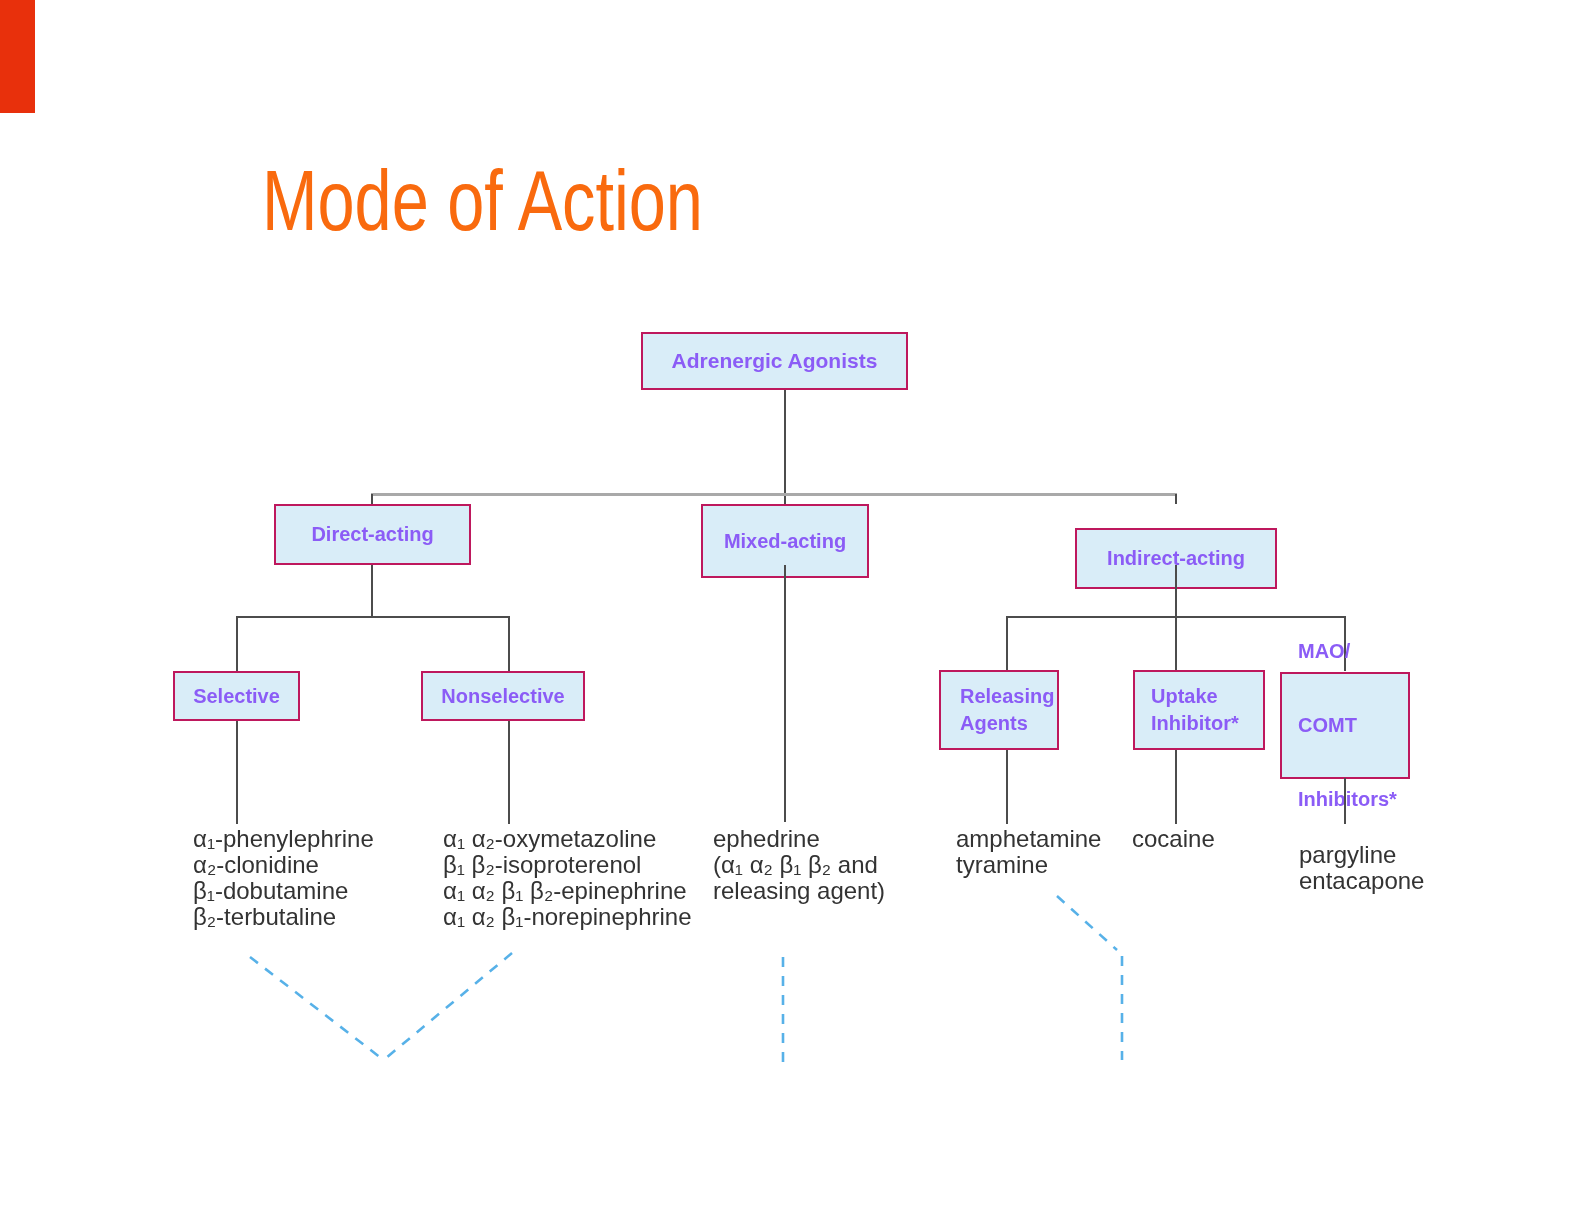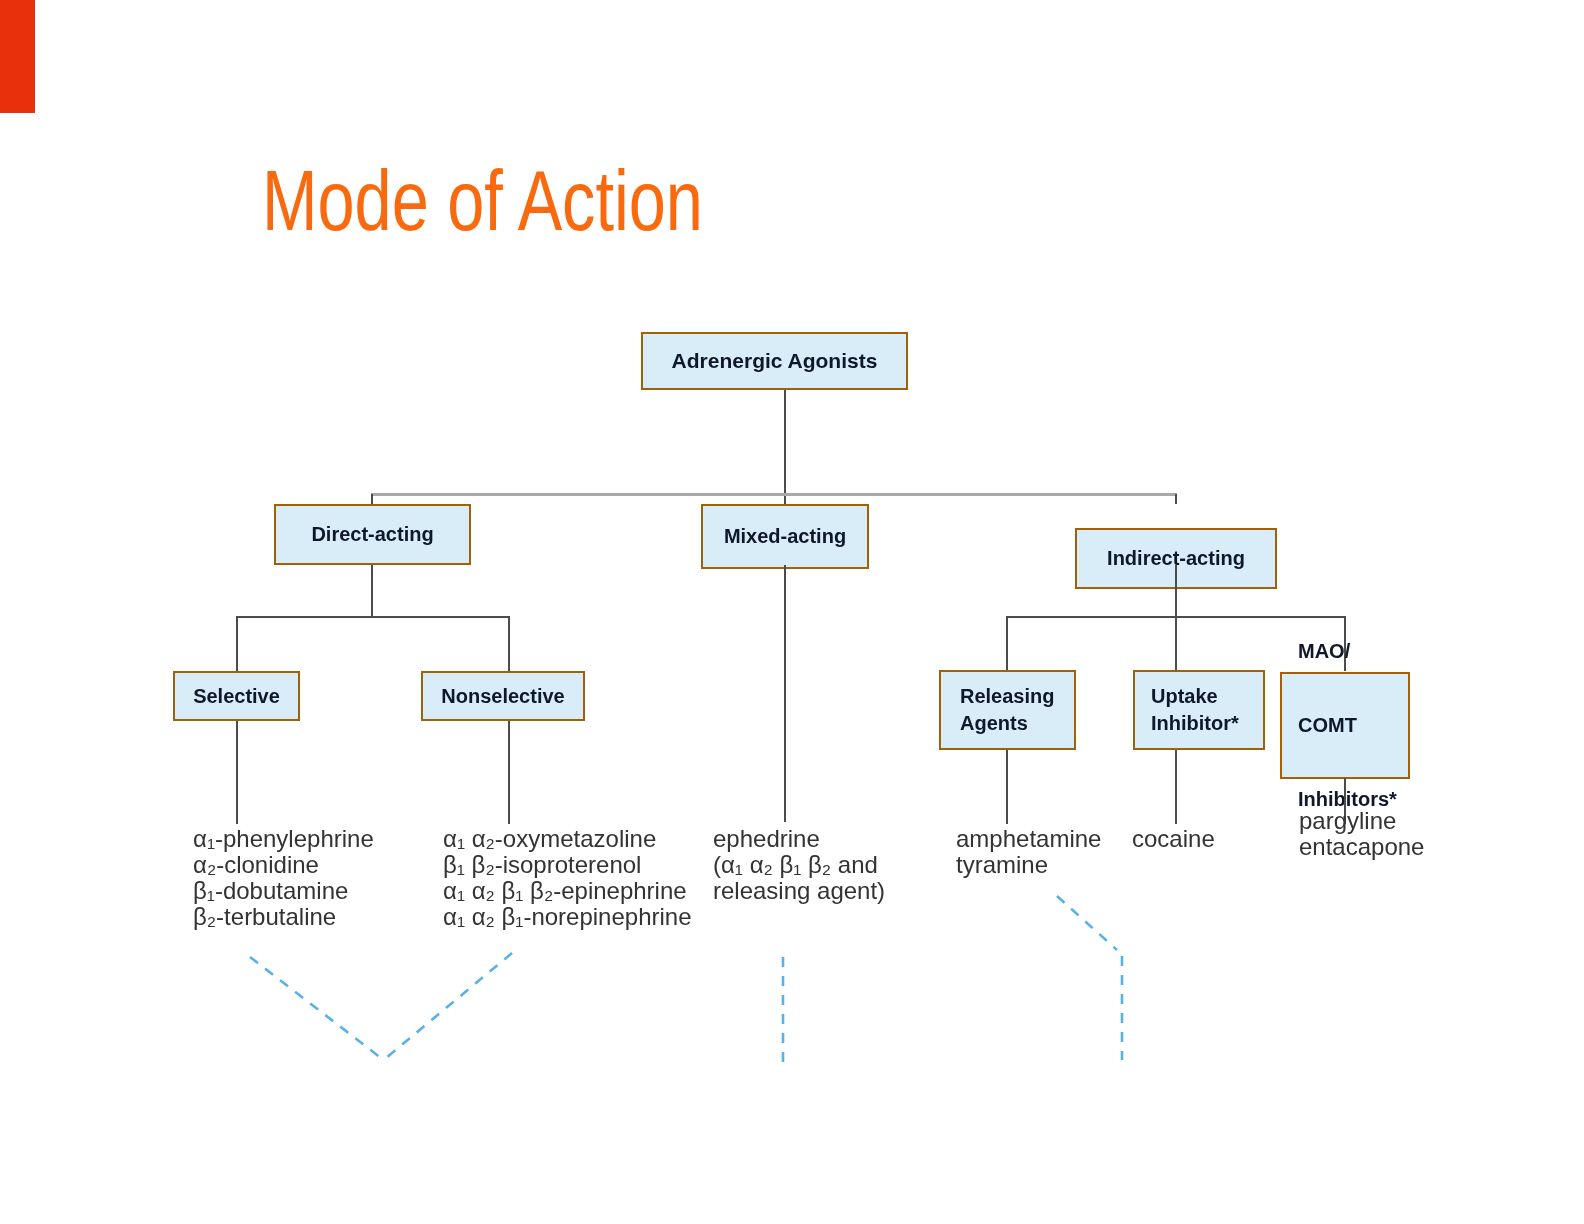--- a/index.html
+++ b/index.html
@@ -7,22 +7,22 @@
     position:relative;width:1584px;height:1224px;background:#ffffff;overflow:hidden;
     font-family:"Liberation Sans","DejaVu Sans",sans-serif;
   }
   .redbar{position:absolute;left:0;top:0;width:35px;height:113px;background:#e8300c;}
   .title{
     position:absolute;left:262px;top:157px;
     font-size:86px;line-height:1;font-weight:400;color:#f96a0e;
     transform:scaleX(0.775);transform-origin:left top;white-space:nowrap;
   }
   .node{
-    position:absolute;background:#d9edf8;border:2px solid #a16207;
-    box-sizing:border-box;color:#0f172a;font-weight:bold;font-size:20px;
+    position:absolute;background:#d9edf8;border:2px solid #be185d;
+    box-sizing:border-box;color:#8b5cf6;font-weight:bold;font-size:20px;
   }
   .node.center{display:flex;align-items:center;justify-content:center;text-align:center;}
   .node.multiline{display:flex;flex-direction:column;justify-content:center;padding-left:16px;line-height:27px;}
   .vline{position:absolute;width:2px;background:#4c4c4c;}
   .hline{position:absolute;height:2px;background:#4c4c4c;}
   .hline.light{background:#a9a9a9;height:3px;}
   .leaf{
     position:absolute;font-size:24px;line-height:26px;color:#333333;
     font-family:"Liberation Sans","DejaVu Sans",sans-serif;white-space:nowrap;
   }
@@ -42,21 +42,21 @@
   </div>
 
   <div class="vline" style="left:784px;top:390px;height:114px;"></div>
   <div class="hline light" style="left:371px;top:493px;width:806px;"></div>
   <div class="vline" style="left:371px;top:494px;height:10px;"></div>
   <div class="vline" style="left:1175px;top:494px;height:10px;"></div>
 
   <div class="node center" style="left:274px;top:504px;width:197px;height:61px;">
     <span>Direct-acting</span>
   </div>
-  <div class="node center" style="left:701px;top:504px;width:168px;height:65px;">
+  <div class="node center" style="left:701px;top:504px;width:168px;height:74px;">
     <span>Mixed-acting</span>
   </div>
   <div class="node center" style="left:1075px;top:504px;width:202px;height:61px;margin-top:24px;">
     <span>Indirect-acting</span>
   </div>
 
   <div class="vline" style="left:371px;top:565px;height:53px;"></div>
   <div class="hline" style="left:236px;top:616px;width:274px;"></div>
   <div class="vline" style="left:236px;top:617px;height:54px;"></div>
   <div class="vline" style="left:508px;top:617px;height:54px;"></div>
@@ -68,21 +68,21 @@
   <div class="vline" style="left:1344px;top:617px;height:54px;"></div>
 
   <div class="vline" style="left:784px;top:565px;height:257px;"></div>
 
   <div class="node center" style="left:173px;top:671px;width:127px;height:50px;text-align:right;">
     <span>Selective</span>
   </div>
   <div class="node center" style="left:421px;top:671px;width:164px;height:50px;">
     <span>Nonselective</span>
   </div>
-  <div class="node multiline" style="left:939px;top:670px;width:137px;height:80px;padding-left:19px;">
+  <div class="node multiline" style="left:939px;top:670px;width:120px;height:80px;padding-left:19px;">
     <div>Releasing</div>
     <div>Agents</div>
   </div>
   <div class="node multiline" style="left:1114px;top:670px;width:132px;height:80px;margin-left:19px;">
     <div>Uptake</div>
     <div>Inhibitor*</div>
   </div>
   <div class="node multiline" style="left:1280px;top:672px;width:130px;height:107px;gap:47px;">
     <div>MAO/</div>
     <div>COMT</div>
@@ -112,21 +112,21 @@
     <div>(α₁ α₂ β₁ β₂ and</div>
     <div>releasing agent)</div>
   </div>
   <div class="leaf" style="left:956px;top:826px;">
     <div>amphetamine</div>
     <div>tyramine</div>
   </div>
   <div class="leaf" style="left:1132px;top:826px;">
     <div>cocaine</div>
   </div>
-  <div class="leaf" style="left:1299px;top:808px;">
+  <div class="leaf" style="left:1299px;top:842px;">
     <div>pargyline</div>
     <div>entacapone</div>
   </div>
 
   <svg class="overlay" width="1584" height="1224" viewBox="0 0 1584 1224">
     <g stroke="#57b1e8" stroke-width="2.6" stroke-dasharray="10 9" fill="none" stroke-linecap="butt">
       <line x1="250" y1="957" x2="381" y2="1058"></line>
       <line x1="512" y1="953" x2="386" y2="1058"></line>
       <line x1="783" y1="957" x2="783" y2="1062"></line>
       <line x1="1057" y1="896" x2="1117" y2="950"></line>

